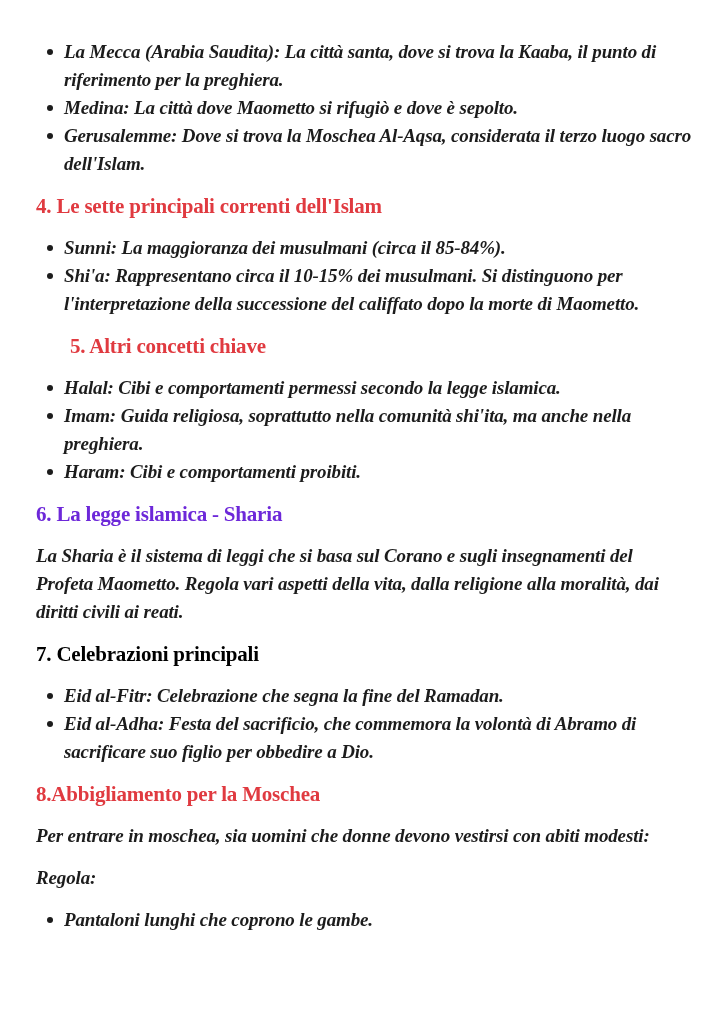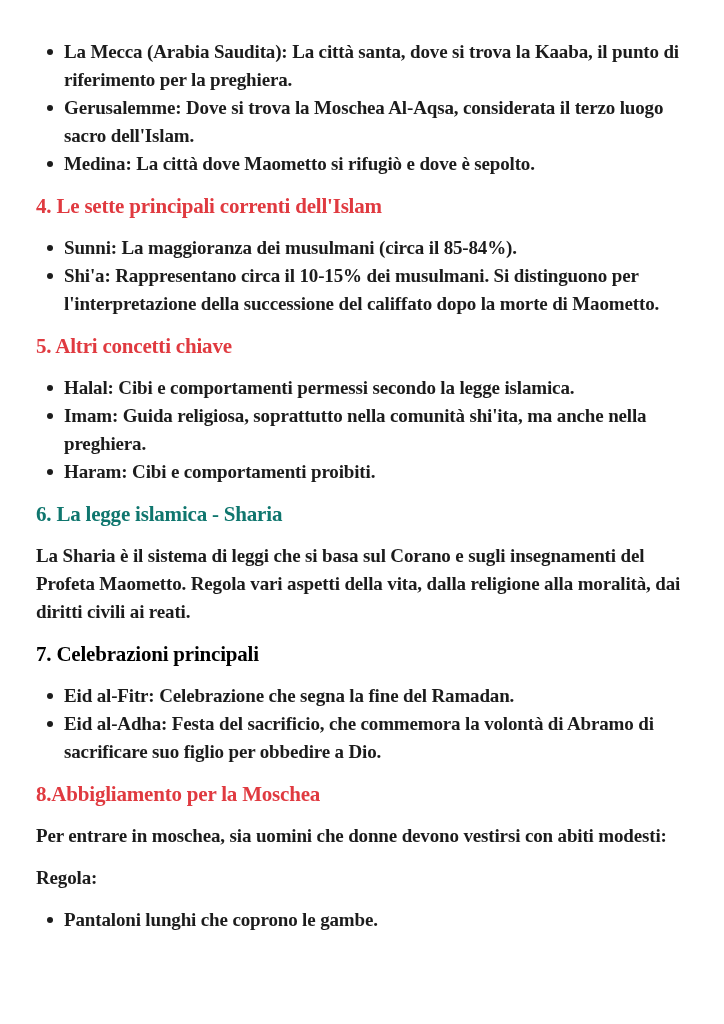--- a/index.html
+++ b/index.html
@@ -14,20 +14,21 @@
     width: 724px;
     height: 1024px;
     background: #ffffff;
     padding: 38px 30px 0 36px;
     overflow: hidden;
   }
   .body-text {
     font-size: 19px;
     line-height: 28px;
     letter-spacing: -0.15px;
+    font-style: italic;
   }
   p.body-text { margin: 0 0 14px 0; }
   ul.body-text {
     list-style: none;
     margin: 0 0 14px 0;
     padding-left: 28px;
   }
   ul.body-text li { position: relative; }
   ul.body-text li::before {
     content: "";
@@ -48,43 +49,43 @@
     margin: 10px 0 14px 0;
   }
 </style>
 </head>
 <body style="background: rgb(255, 255, 255); color: rgb(28, 28, 28);">
 
 <div class="page">
 
   <ul class="body-text">
     <li>La Mecca (Arabia Saudita): La città santa, dove si trova la Kaaba, il punto di riferimento per la preghiera.</li>
+    <li>Medina: La città dove Maometto si rifugiò e dove è sepolto.</li>
     <li>Gerusalemme: Dove si trova la Moschea Al-Aqsa, considerata il terzo luogo sacro dell'Islam.</li>
-    <li>Medina: La città dove Maometto si rifugiò e dove è sepolto.</li>
   </ul>
 
   <section>
     <h3 class="section-heading" style="color: rgb(224, 58, 64);">4. Le sette principali correnti dell'Islam</h3>
     <ul class="body-text">
       <li>Sunni: La maggioranza dei musulmani (circa il 85-84%).</li>
       <li>Shi'a: Rappresentano circa il 10-15% dei musulmani. Si distinguono per l'interpretazione della successione del califfato dopo la morte di Maometto.</li>
     </ul>
   </section>
 
   <section>
-    <h3 class="section-heading" style="color: rgb(224, 58, 64);">5. Altri concetti chiave</h3>
+    <h3 class="section-heading" style="color: rgb(224, 58, 64); margin-left: 34px;">5. Altri concetti chiave</h3>
     <ul class="body-text">
       <li>Halal: Cibi e comportamenti permessi secondo la legge islamica.</li>
       <li>Imam: Guida religiosa, soprattutto nella comunità shi'ita, ma anche nella preghiera.</li>
       <li>Haram: Cibi e comportamenti proibiti.</li>
     </ul>
   </section>
 
   <section>
-    <h3 class="section-heading" style="color: #0f766e;">6. La legge islamica - Sharia</h3>
+    <h3 class="section-heading" style="color: #6d28d9;">6. La legge islamica - Sharia</h3>
     <p class="body-text">La Sharia è il sistema di leggi che si basa sul Corano e sugli insegnamenti del Profeta Maometto. Regola vari aspetti della vita, dalla religione alla moralità, dai diritti civili ai reati.</p>
   </section>
 
   <section>
     <h3 class="section-heading" style="color: #000000;">7. Celebrazioni principali</h3>
     <ul class="body-text">
       <li>Eid al-Fitr: Celebrazione che segna la fine del Ramadan.</li>
       <li>Eid al-Adha: Festa del sacrificio, che commemora la volontà di Abramo di sacrificare suo figlio per obbedire a Dio.</li>
     </ul>
   </section>

